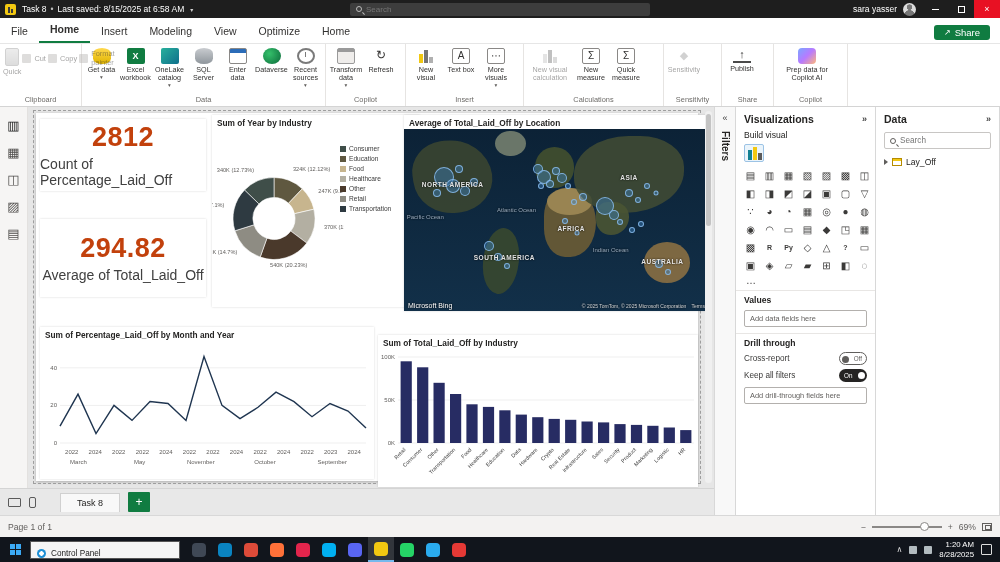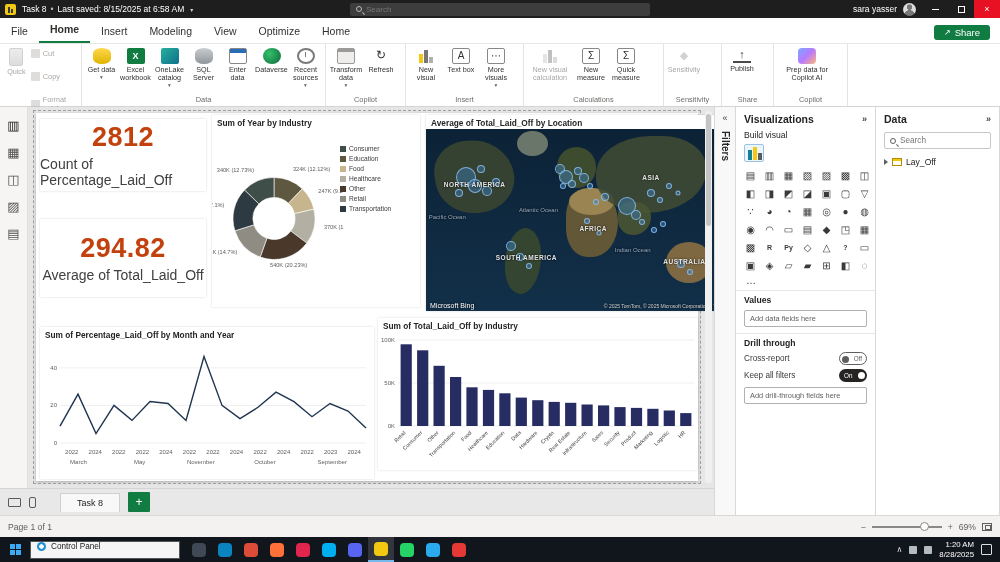--- a/index.html
+++ b/index.html
@@ -37,21 +37,21 @@
 
   
   .ribbon{position:absolute;left:0;top:44px;width:1000px;height:63px;background:#fff;border-bottom:1px solid #d4d4d4;display:flex;}
   .rgroup{display:flex;flex-direction:column;border-right:1px solid #e6e4e2;padding:2px 3px 0;height:100%;}
   .rbtns{display:flex;gap:1px;align-items:flex-start;flex:1;}
   .rbtn{display:flex;flex-direction:column;align-items:center;width:34px;padding-top:2px;}
   .rlbl{font-size:7.2px;line-height:1.12;text-align:center;color:#323130;margin-top:2px;}
   .caret{font-size:5.5px;color:#605e5c;line-height:1.2;}
   .rglabel{font-size:7.4px;color:#6d6b68;text-align:center;padding:1px 0 2px;}
   .dis{opacity:.45;}
-  .clip-col{display:flex;flex-direction:column;gap:14px;padding-top:3px;}
+  .clip-col{display:flex;flex-direction:row;gap:2px;padding-top:3px;}
   .sbtn{display:flex;align-items:center;gap:3px;font-size:7.4px;color:#323130;}
   .sic{width:9px;height:9px;background:#b8b5b2;border-radius:1px;flex:none;}
   .ric{width:18px;height:16px;border-radius:2px;display:block;text-align:center;}
   .ric-paste{background:linear-gradient(#d6d6d6,#b5b5b5);border:1px solid #9a9a9a;width:14px;height:18px;}
   .ric-getdata{background:linear-gradient(#ffd84d,#e0b400);border-radius:50%/34%;}
   .ric-excel{background:#107c41;}
   .ric-excel::after{content:"X";color:#fff;font-size:9px;font-weight:bold;line-height:16px;}
   .ric-onelake{background:linear-gradient(135deg,#28b09c,#0f6f8c);}
   .ric-sql{background:linear-gradient(#c9ccd0,#8f969c);border-radius:50%/34%;}
   .ric-enter{background:#fff;border:1px solid #8a8886;background-image:linear-gradient(#2b6cb8 0 4px,transparent 4px);}
@@ -146,21 +146,21 @@
   .zoom-track{width:70px;height:2px;background:#8a8886;position:relative;}
   .zoom-knob{position:absolute;left:69%;top:-3.5px;width:9px;height:9px;border-radius:50%;background:#fff;border:1px solid #8a8886;}
   .fit-ic{width:10px;height:8px;border:1px solid #605e5c;position:relative;}
   .fit-ic::after{content:"";position:absolute;left:2px;top:1.5px;width:4px;height:3px;border:1px solid #605e5c;}
 
   
   .taskbar{position:absolute;left:0;top:537px;width:1000px;height:25px;background:#11151c;display:flex;align-items:center;color:#fff;}
   .start-btn{width:30px;height:25px;display:flex;align-items:center;justify-content:center;}
   .win-logo{display:grid;grid-template-columns:5px 5px;grid-template-rows:5px 5px;gap:1px;}
   .win-logo span{background:#3ba9f4;display:block;}
-  .tb-searchbox{width:150px;height:18px;background:#f5f5f5;border:1px solid #555;display:flex;align-items:flex-start;gap:5px;padding:0 6px;margin-right:6px;}
+  .tb-searchbox{width:150px;height:18px;background:#f5f5f5;border:1px solid #555;display:flex;align-items:flex-end;gap:5px;padding:0 6px;margin-right:6px;}
   .cortana{width:9px;height:9px;border-radius:50%;background:radial-gradient(circle,#fff 2px,#1e90d6 2.5px);flex:none;}
   .tb-searchbox input{border:none;outline:none;background:transparent;font-size:8.2px;color:#222;width:100%;font-family:inherit;}
   .tb-apps{display:flex;align-items:center;height:25px;}
   .tb-app{width:26px;height:25px;display:flex;align-items:center;justify-content:center;}
   .tb-app.active{background:rgba(255,255,255,.14);border-bottom:2px solid #76b9ed;}
   .tb-dot{width:14px;height:14px;border-radius:4px;}
   .tray{margin-left:auto;display:flex;align-items:center;gap:7px;padding-right:8px;}
   .tray-caret{font-size:8px;color:#ddd;}
   .tray-ic{width:8px;height:8px;background:#cfd8dc;opacity:.85;border-radius:1px;}
   .clock{text-align:right;font-size:7.8px;line-height:1.25;}
@@ -423,21 +423,21 @@
                 <span class="leg-lb">Retail</span>
               </div>
               <div class="leg-row" data-interactable="true">
                 <span class="leg-sw" style="background: rgb(46, 58, 65);"></span>
                 <span class="leg-lb">Transportation</span>
               </div>
             </div>
         </div>
       </div>
 
-      <div class="visual" style="left:390px;top:2px;width:304px;height:196px" data-interactable="true">
+      <div class="visual" style="left:368px;top:2px;width:304px;height:196px" data-interactable="true">
         <div class="vtitle" data-interactable="false">Average of Total_Laid_Off by Location</div>
         <div class="map-body" id="map-body" data-interactable="true">
           <div class="land" style="left:3%;top:6%;width:26%;height:40%;background:#3a4531;border-radius:45% 60% 50% 55%;transform:rotate(-8deg)" data-interactable="false"></div>
           <div class="land" style="left:30%;top:1%;width:10%;height:14%;background:#74806f;border-radius:50%" data-interactable="false"></div>
           <div class="land" style="left:26%;top:54%;width:12%;height:36%;background:#39482f;border-radius:45% 60% 45% 60%;transform:rotate(12deg)" data-interactable="false"></div>
           <div class="land" style="left:43%;top:10%;width:13%;height:22%;background:#42502f;border-radius:50%" data-interactable="false"></div>
           <div class="land" style="left:46%;top:32%;width:17%;height:38%;background:#6b5c35;border-radius:45% 55% 55% 45%" data-interactable="false"></div>
           <div class="land" style="left:47%;top:32%;width:15%;height:15%;background:#a08a55;border-radius:50%" data-interactable="false"></div>
           <div class="land" style="left:56%;top:4%;width:36%;height:42%;background:#3f4a34;border-radius:50% 40% 55% 45%" data-interactable="false"></div>
           <div class="land" style="left:63%;top:40%;width:11%;height:18%;background:#4a5433;border-radius:40% 50% 60% 50%" data-interactable="false"></div>
@@ -513,21 +513,21 @@
               <text x="290.7" y="113" font-size="6" fill="#605e5c" text-anchor="middle">2023</text>
               <text x="314.2" y="113" font-size="6" fill="#605e5c" text-anchor="middle">2024</text>
               <text x="38.4" y="123" font-size="6" fill="#605e5c" text-anchor="middle">March</text>
               <text x="99.6" y="123" font-size="6" fill="#605e5c" text-anchor="middle">May</text>
               <text x="160.8" y="123" font-size="6" fill="#605e5c" text-anchor="middle">November</text>
               <text x="225.0" y="123" font-size="6" fill="#605e5c" text-anchor="middle">October</text>
               <text x="292.3" y="123" font-size="6" fill="#605e5c" text-anchor="middle">September</text>
             </svg></div>
       </div>
 
-      <div class="visual" style="left:342px;top:205px;width:320px;height:152px" data-interactable="true">
+      <div class="visual" style="left:342px;top:222px;width:320px;height:152px" data-interactable="true">
         <div class="vtitle" data-interactable="false">Sum of Total_Laid_Off by Industry</div>
         <div id="bar-svg" data-interactable="false" style="width:100%;height:138px"><svg viewBox="0 0 320 138" width="100%" height="100%">
               <line x1="20" y1="94.0" x2="316" y2="94.0" stroke="#efefef" stroke-width="1"></line>
               <text x="17" y="96.0" font-size="6" fill="#605e5c" text-anchor="end">0K</text>
               <line x1="20" y1="51.0" x2="316" y2="51.0" stroke="#efefef" stroke-width="1"></line>
               <text x="17" y="53.0" font-size="6" fill="#605e5c" text-anchor="end">50K</text>
               <line x1="20" y1="8.0" x2="316" y2="8.0" stroke="#efefef" stroke-width="1"></line>
               <text x="17" y="10.0" font-size="6" fill="#605e5c" text-anchor="end">100K</text>
               <rect x="22.6" y="12.3" width="11.2" height="81.7" fill="#272c63"></rect>
               <rect x="39.1" y="18.3" width="11.2" height="75.7" fill="#272c63"></rect>

